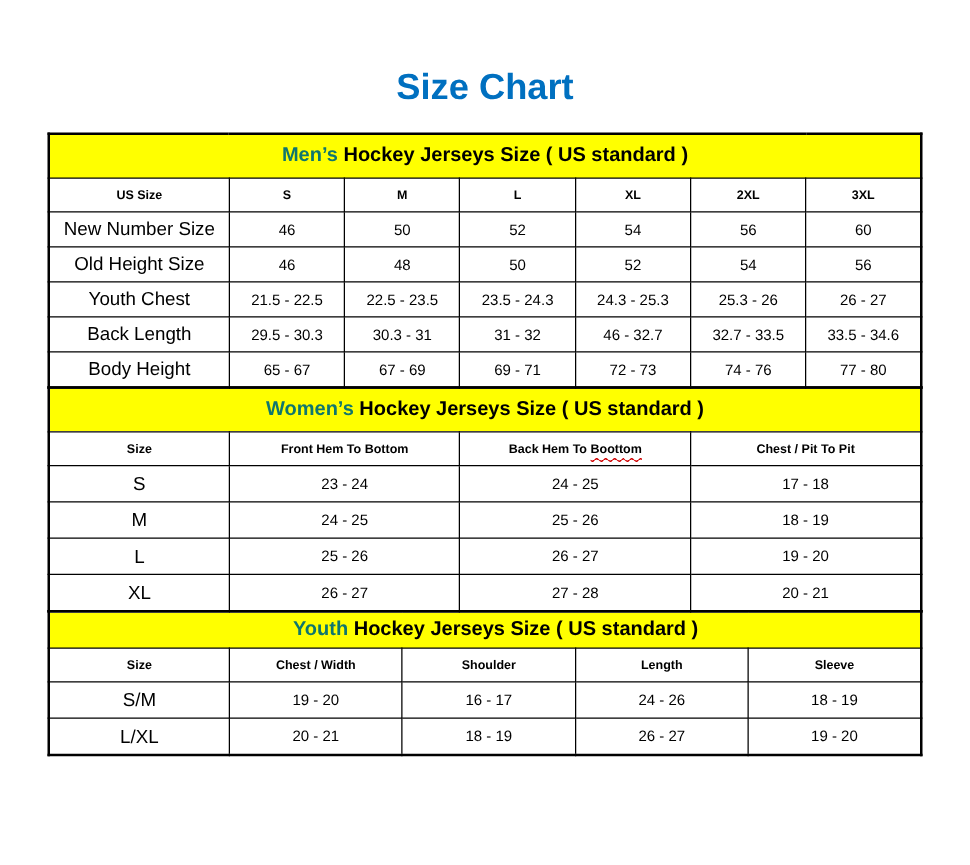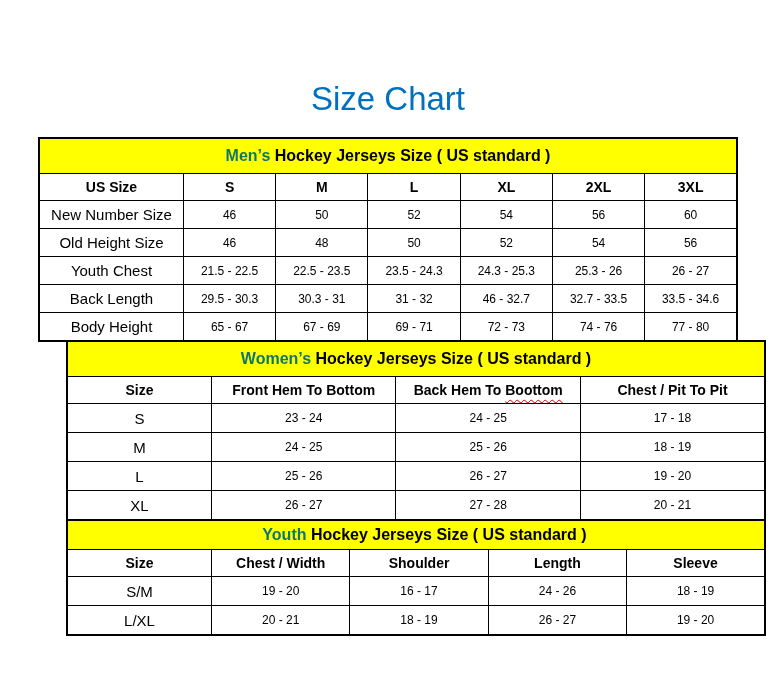--- a/index.html
+++ b/index.html
@@ -1,34 +1,34 @@
 <!DOCTYPE html>
 <html><head>
 <meta charset="utf-8">
 <style>
   html, body { margin: 0; padding: 0; }
   body { font-family: "Liberation Sans", sans-serif; background: #ffffff; }
   .page { position: relative; width: 776px; height: 692px; background: #ffffff; overflow: hidden; }
   .page-title {
-    margin: 0; padding-top: 80px; text-align: center;
-    font-size: 33px; font-weight: normal; color: #0070c0;
+    margin: 0; padding-top: 54px; text-align: center;
+    font-size: 29px; font-weight: bold; color: #0070c0;
   }
   .chart-wrap { margin: 19px 38px 0 38px; width: 700px; }
   table.size-table { border-collapse: collapse; table-layout: fixed; width: 700px; border: 2px solid #000; }
-  table.size-table + table.size-table { margin-top: -2px; margin-left: 28px; }
+  table.size-table + table.size-table { margin-top: -2px; }
   .size-table td {
     border: 1px solid #000; text-align: center; vertical-align: middle;
     padding: 0 2px; color: #000; overflow: hidden; white-space: nowrap;
   }
   .banner-cell {
     background: #ffff00; height: 34px; font-size: 16px; font-weight: bold;
     border: 2px solid #000;
   }
   .banner-highlight { color: #0f766e; }
-  .col-header { height: 26px; font-size: 14px; font-weight: bold; }
+  .col-header { height: 26px; font-size: 10px; font-weight: bold; }
   .row-label  { height: 27px; font-size: 15px; font-weight: normal; }
   .cell-value { height: 27px; font-size: 12px; font-weight: normal; }
   #womens-table .row-label, #womens-table .cell-value,
   #youth-table  .row-label, #youth-table  .cell-value { height: 28px; }
   #youth-table .banner-cell { height: 28px; padding-left: 19px; }
   .squiggle {
     text-decoration: underline; text-decoration-style: wavy;
     text-decoration-color: #d00000; text-decoration-thickness: 1px;
     text-underline-offset: 4px;
   }

